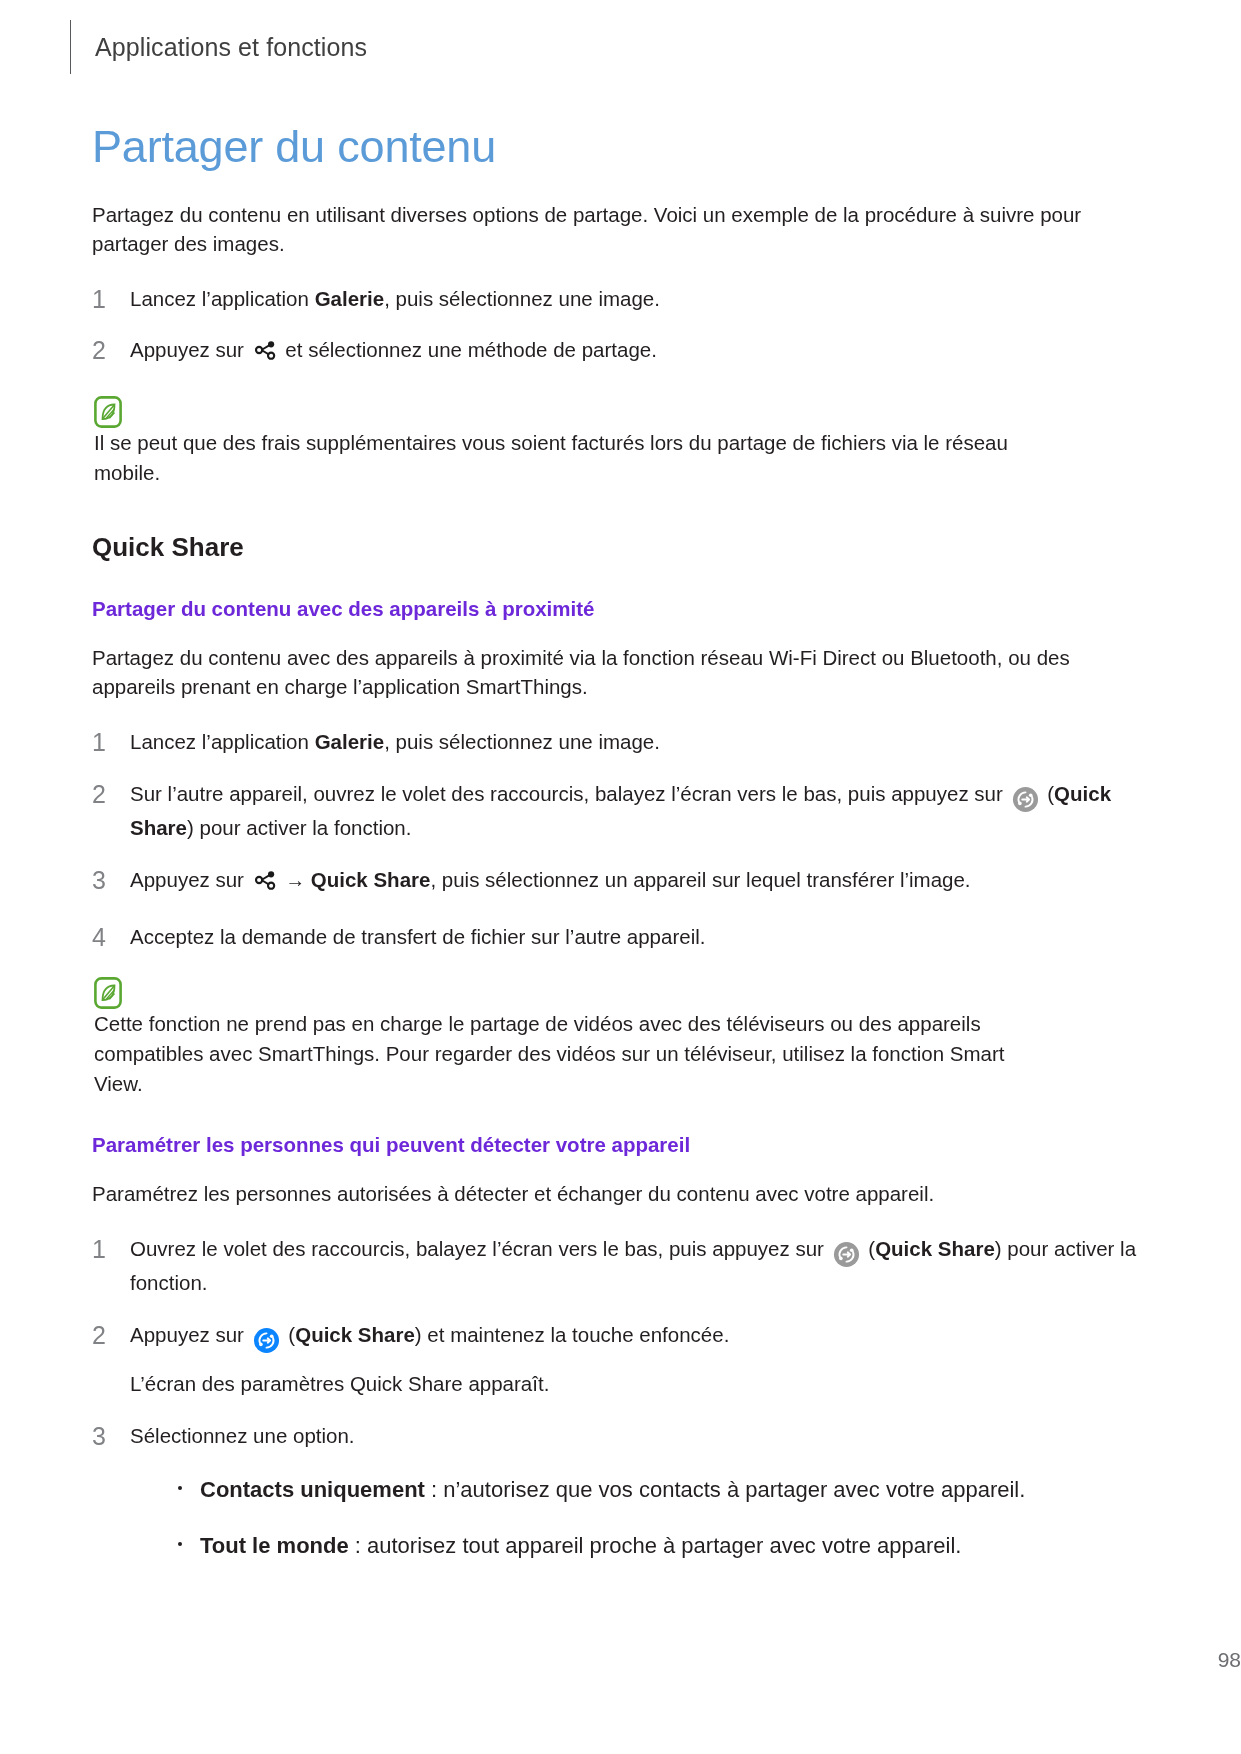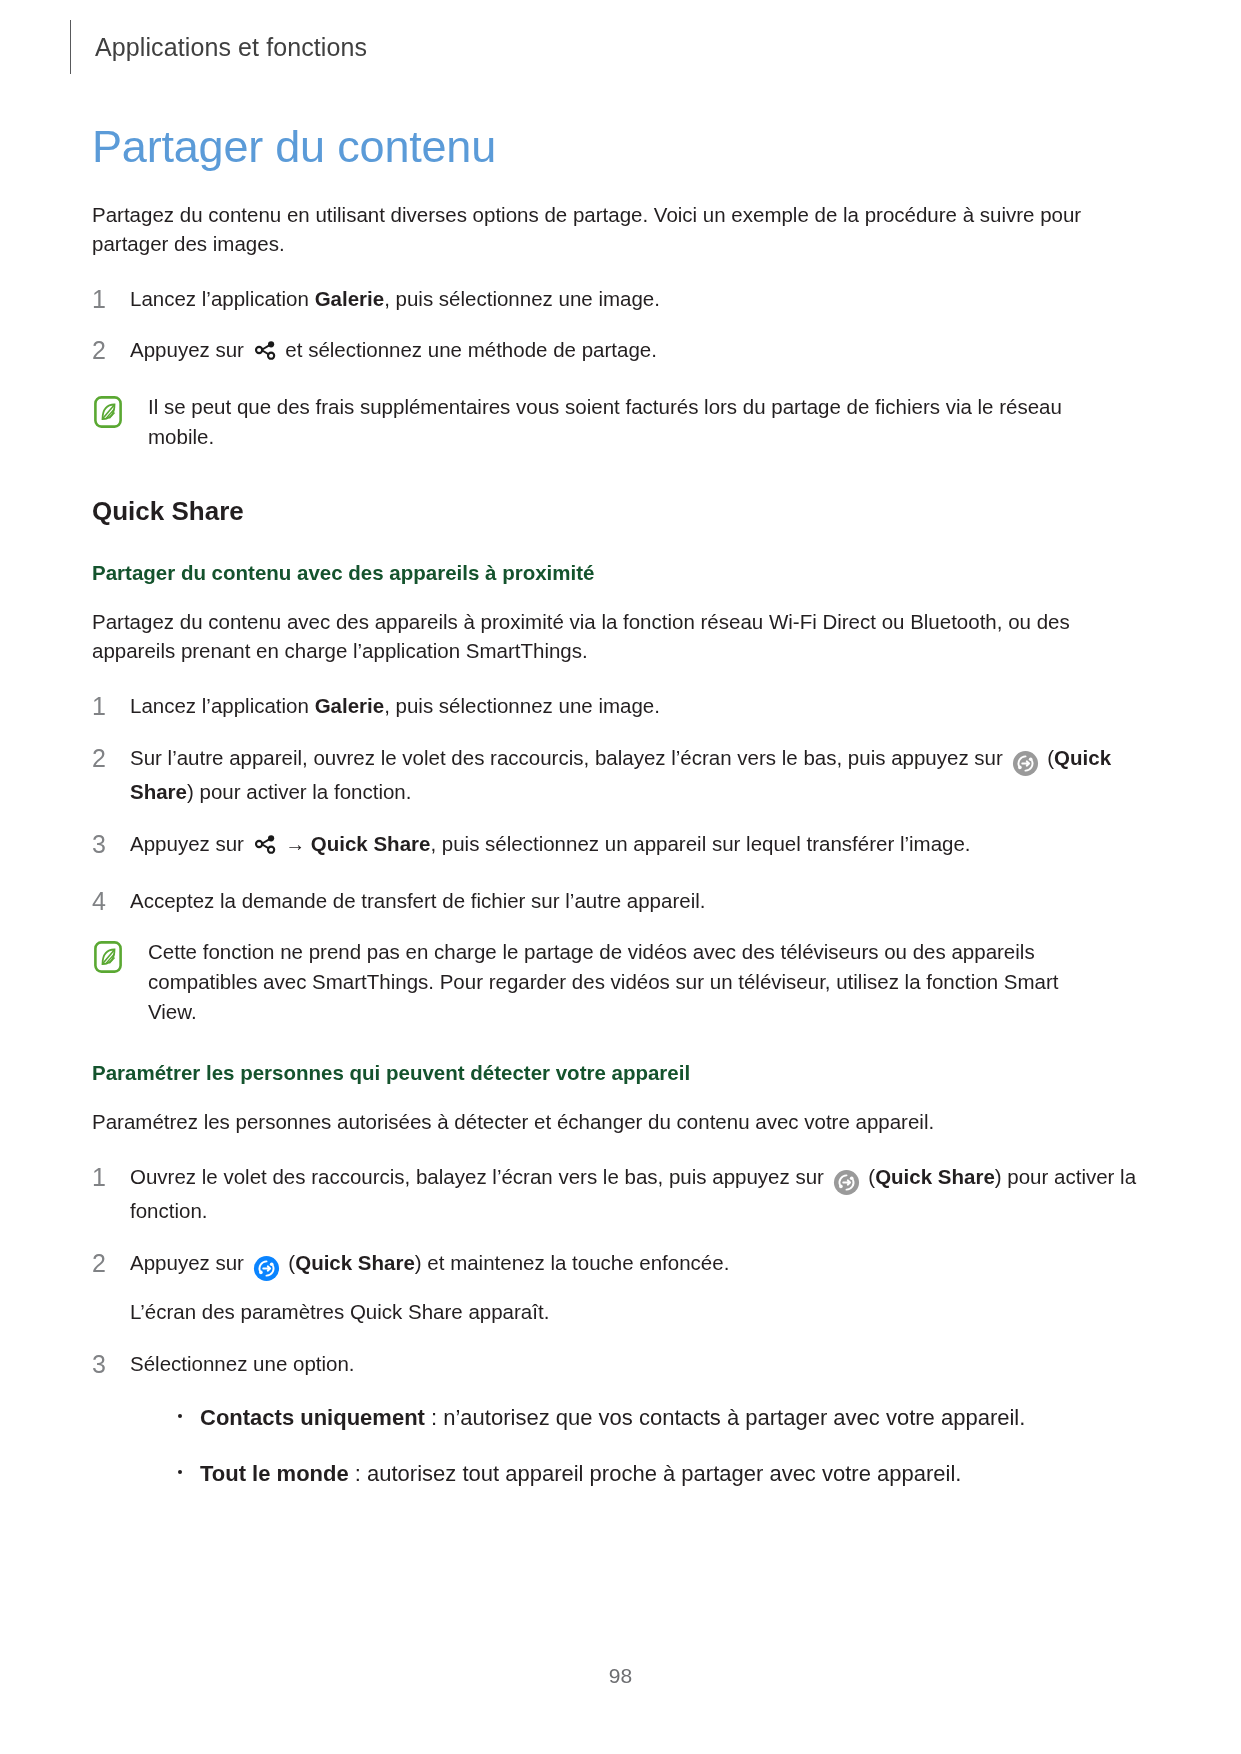--- a/index.html
+++ b/index.html
@@ -71,21 +71,21 @@
   h2.section-head {
     font-size: 26px;
     font-weight: bold;
     color: #231f20;
     margin: 44px 0 34px 0;
   }
 
   h3.sub-head {
     font-size: 20.5px;
     font-weight: bold;
-    color: #14532d;
+    color: #6d28d9;
     margin: 34px 0 22px 0;
   }
 
   
   ol.steps {
     list-style: none;
     margin: 0 0 0 0;
     padding: 0;
   }
   ol.steps > li {
@@ -111,20 +111,21 @@
   }
 
   b, strong { font-weight: bold; text-align: right; }
 
   
   .note {
     display: flex;
     align-items: flex-start;
     margin: 22px 0 0 0;
     padding-left: 2px;
+    flex-direction: column;
   }
   .note-icon {
     flex: 0 0 auto;
     width: 28px;
     height: 32px;
     margin-right: 26px;
     margin-top: 4px;
   }
   .note-text {
     font-size: 20.5px;
@@ -163,24 +164,24 @@
     top: 12px;
     width: 4px;
     height: 4px;
     background: #231f20;
     border-radius: 50%;
   }
 
   
   .footer {
     position: absolute;
-    bottom: 66px;
+    bottom: 82px;
     left: 0;
     width: 100%;
-    text-align: center;
+    text-align: right;
     font-size: 21px;
     color: #6d6e71;
   }
   .arrow { font-size: 20px; }
 </style>
 </head>
 <body>
 
 <div class="page">
 

